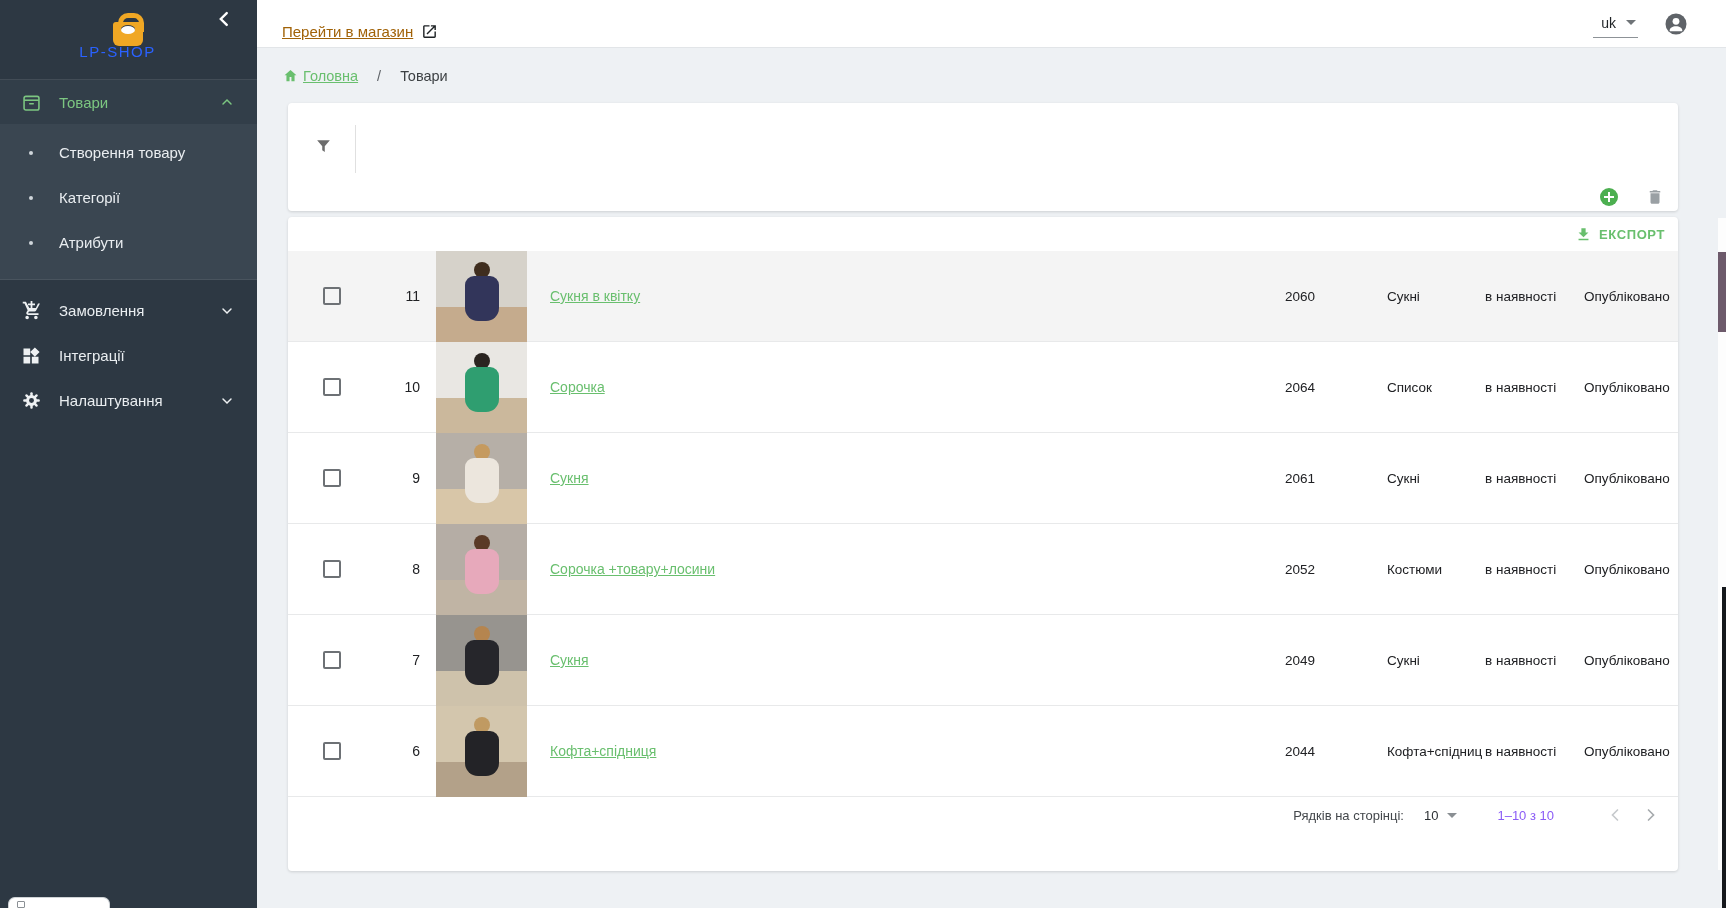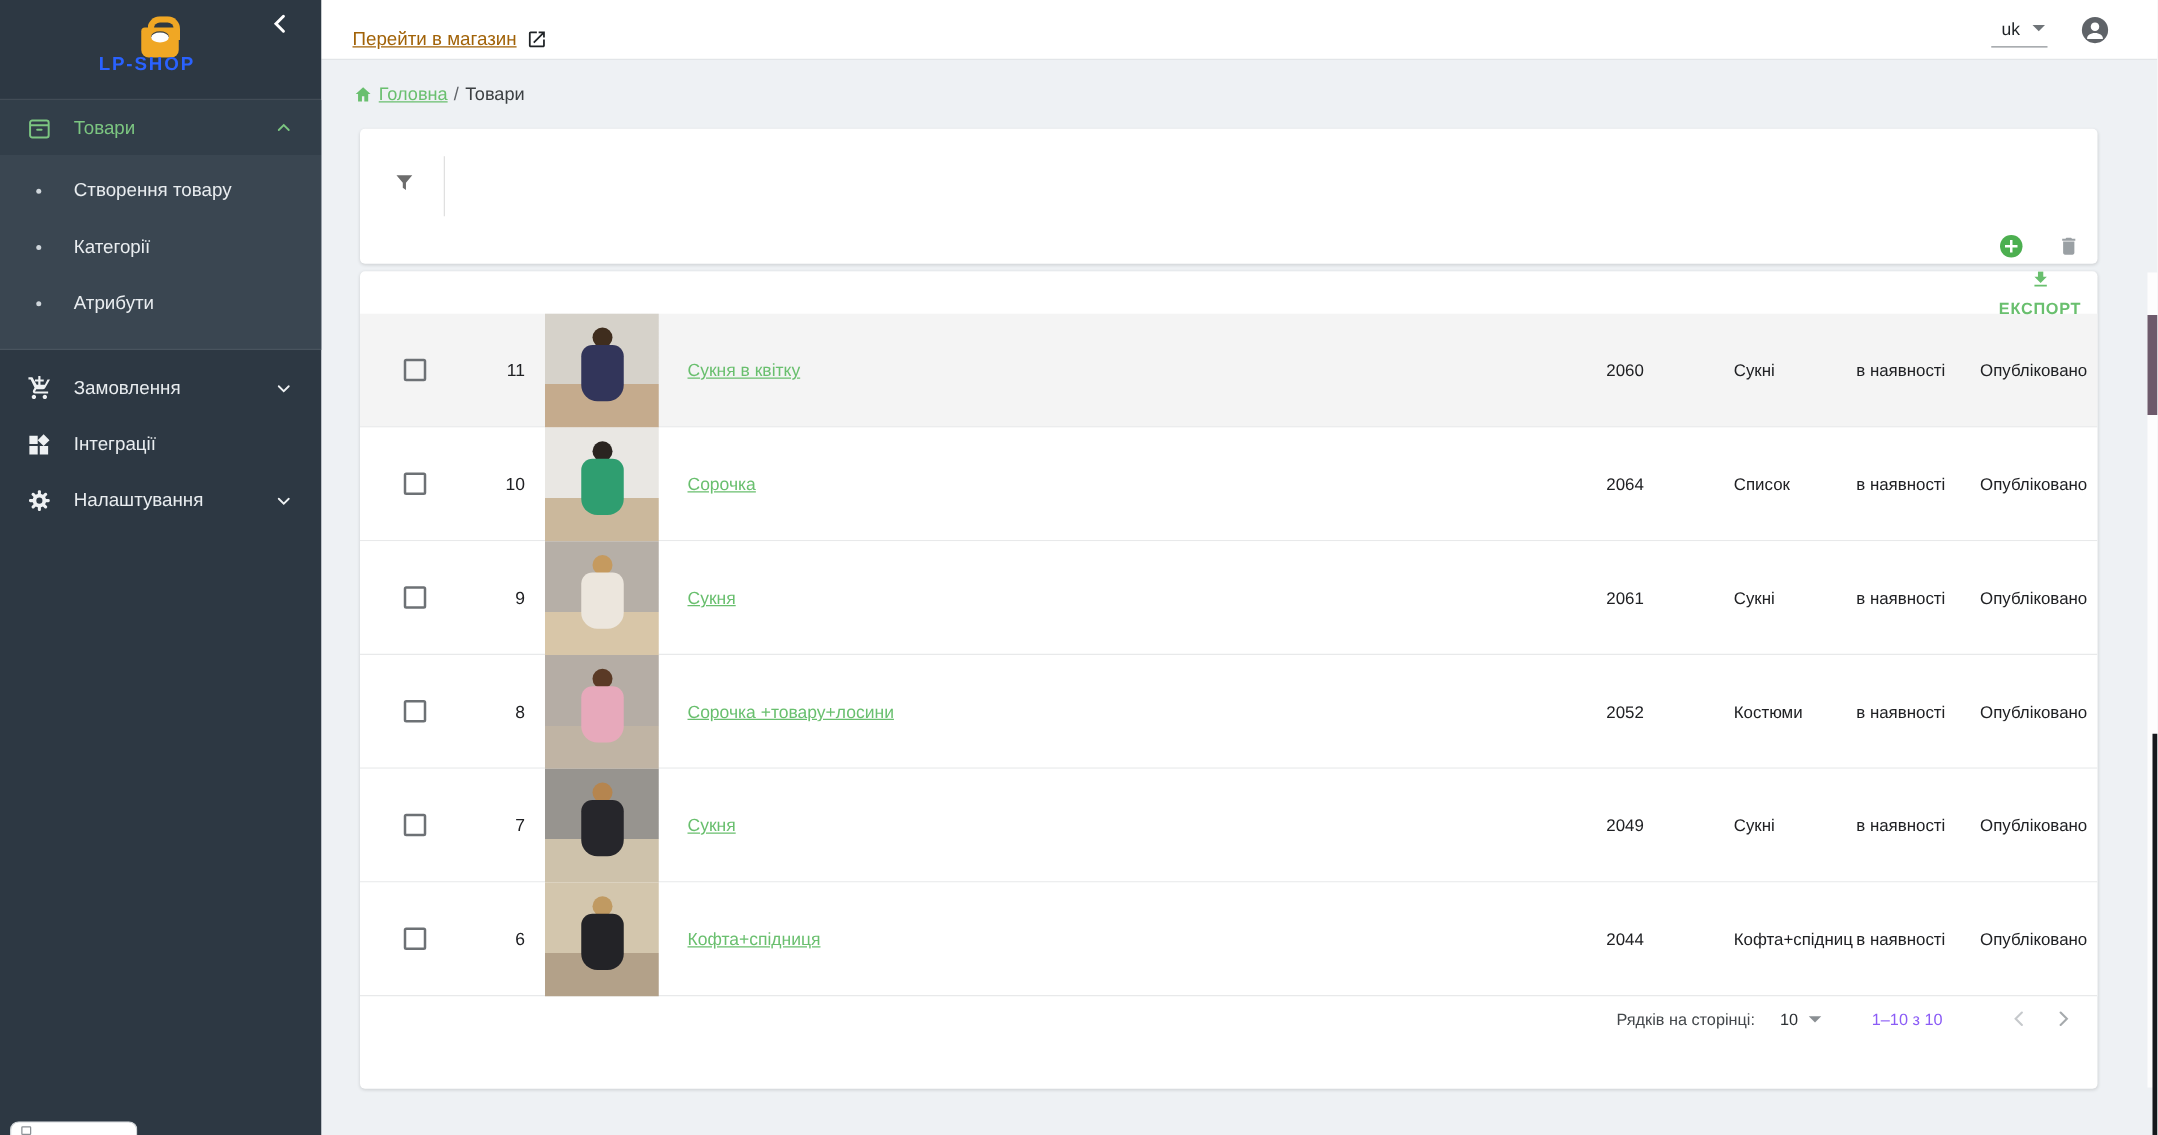--- a/index.html
+++ b/index.html
@@ -6,21 +6,21 @@
   html,body { width:1726px; height:908px; overflow:hidden; }
   body { font-family:"Liberation Sans", sans-serif; background:#eef1f4; position:relative; }
 
   
   .sidebar { position:absolute; left:0; top:0; width:257px; height:908px; background:#2d3843; z-index:6; }
   .logo-area { position:relative; height:80px; border-bottom:1px solid rgba(255,255,255,0.10); }
   .bag { position:absolute; left:113px; top:22px; width:30px; height:24px; background:#f0a724; border-radius:3px 3px 6px 6px; }
   .bag::before { content:''; position:absolute; top:-9px; left:5px; width:16px; height:14px; border:5px solid #f0a724; border-bottom:none; border-radius:10px 10px 0 0; }
   .bag::after { content:''; position:absolute; top:3px; left:8px; width:14px; height:8px; background:#2d3843; border-radius:50%; background:#fff; opacity:.95; background:#2d3843; }
   .bag-hole { position:absolute; left:121px; top:26px; width:14px; height:8px; background:#e9edf0; border-radius:50%; z-index:2; background:#f7f9fa; background:#fdfdfd; }
-  .logo-text { position:absolute; left:0; top:43px; width:235px; text-align:center; color:#2a62ff; font-size:15px; font-weight:bold; letter-spacing:1.5px; }
+  .logo-text { position:absolute; left:0; top:43px; width:235px; text-align:center; color:#2a62ff; font-size:15px; font-weight:normal; letter-spacing:1.5px; }
   .collapse-btn { position:absolute; right:22px; top:8px; width:22px; height:22px; cursor:pointer; }
 
   .nav-row { display:flex; align-items:center; height:45px; padding:0 22px 0 20px; color:#e9edf0; font-size:15px; cursor:pointer; }
   .nav-row .mi { width:22px; height:22px; margin-right:17px; flex:none; display:flex; align-items:center; justify-content:center; }
   .nav-row .lbl { flex:1; white-space:nowrap; }
   .group-head { background:#323e49; height:44px; }
   .group-head .lbl, .green-t { color:#7cc681; }
   .submenu { background:#3a4651; padding:6px 0 14px 0; border-bottom:1px solid rgba(255,255,255,0.08); }
   .sub-row { display:flex; align-items:center; height:45px; padding-left:23px; font-size:15px; color:#e9edf0; cursor:pointer; }
   .sub-row .bullet { width:16px; margin-right:20px; display:flex; justify-content:center; }
@@ -33,39 +33,39 @@
   .topbar { position:absolute; left:257px; top:0; right:0; height:48px; background:#ffffff; border-bottom:1px solid #e2e5e8; display:flex; align-items:center; z-index:4; }
   .store-link { margin-left:25px; display:flex; align-items:center; gap:8px; font-size:15px; color:#a16207; text-decoration:underline; cursor:pointer;margin-top:15px; }
   .top-right { position:absolute; right:38px; top:0; height:48px; display:flex; align-items:center; gap:26px; }
   .lang-select { display:flex; align-items:center; gap:10px; padding:4px 2px 6px 8px; border-bottom:1px solid #8d9297; cursor:pointer; min-width:44px; }
   .lang-select .val { font-size:14px; color:#1f2326; }
   .caret { width:0; height:0; border-left:5px solid transparent; border-right:5px solid transparent; border-top:5px solid #6f7478; }
   .avatar-btn { width:24px; height:24px; cursor:pointer; }
 
   
   .content { position:absolute; left:257px; top:48px; right:0; bottom:0; background:#eef1f4; }
-  .breadcrumb { height:55px; display:flex; align-items:center; padding-left:26px; gap:5px; font-size:14.5px;border-radius:18px; }
+  .breadcrumb { height:55px; display:flex; align-items:center; padding-left:26px; gap:19px; font-size:14.5px;border-radius:18px; }
   .bc-home { display:flex; align-items:center; gap:5px; color:#69bf6e; text-decoration:underline; cursor:pointer; }
   .bc-sep { color:#5f6368; }
   .bc-current { color:#3c4043; }
 
   .card { background:#fff; border-radius:4px; box-shadow:0 1px 3px rgba(0,0,0,0.14); margin-left:31px; width:1390px; }
   .filter-card { height:108px; position:relative; }
   .filter-btn { position:absolute; left:26px; top:34px; width:24px; height:24px; cursor:pointer; }
   .filter-divider { position:absolute; left:67px; top:22px; width:1px; height:48px; background:#e0e0e0; }
   .quick-actions { position:absolute; right:14px; bottom:5px; display:flex; align-items:center; gap:28px; }
   .add-btn { width:18px; height:18px; border-radius:50%; background:#4caf50; position:relative; cursor:pointer; }
   .add-btn::before, .add-btn::after { content:''; position:absolute; background:#fff; }
   .add-btn::before { left:4px; top:8px; width:10px; height:2px; }
   .add-btn::after { left:8px; top:4px; width:2px; height:10px; }
   .trash-btn { width:18px; height:18px; cursor:pointer; }
 
   .table-card { margin-top:6px; height:654px; position:relative; overflow:hidden; }
   .export-row { height:34px; display:flex; align-items:center; justify-content:flex-end; padding-right:13px; }
-  .export-btn { display:flex; align-items:center; gap:7px; color:#69bf6e; font-size:13px; font-weight:bold; letter-spacing:0.6px; cursor:pointer;flex-direction:column; }
+  .export-btn { display:flex; align-items:center; gap:7px; color:#69bf6e; font-size:13px; font-weight:bold; letter-spacing:0.6px; cursor:pointer; }
 
   .trow, .thead-row { display:flex; align-items:center; }
   .thead-row { height:38px; border-bottom:1px solid #dfe1e3; font-weight:bold; font-size:13.5px; color:#1f2326; }
   .trow { height:91px; border-bottom:1px solid #e8e9ea; font-size:13.5px; color:#202124; background:#fff; }
   .trow.hl { background:#f4f4f4; }
   .c-check { width:100px; padding-left:35px; flex:none; }
   .checkbox { width:18px; height:18px; border:2px solid #6d7175; border-radius:2px; background:transparent; cursor:pointer; display:block; }
   .c-id { width:32px; flex:none; text-align:right; font-size:14px; }
   .c-img { width:91px; margin-left:16px; flex:none; align-self:stretch; }
   .c-name { flex:1; padding-left:23px; overflow:hidden; white-space:nowrap; }

